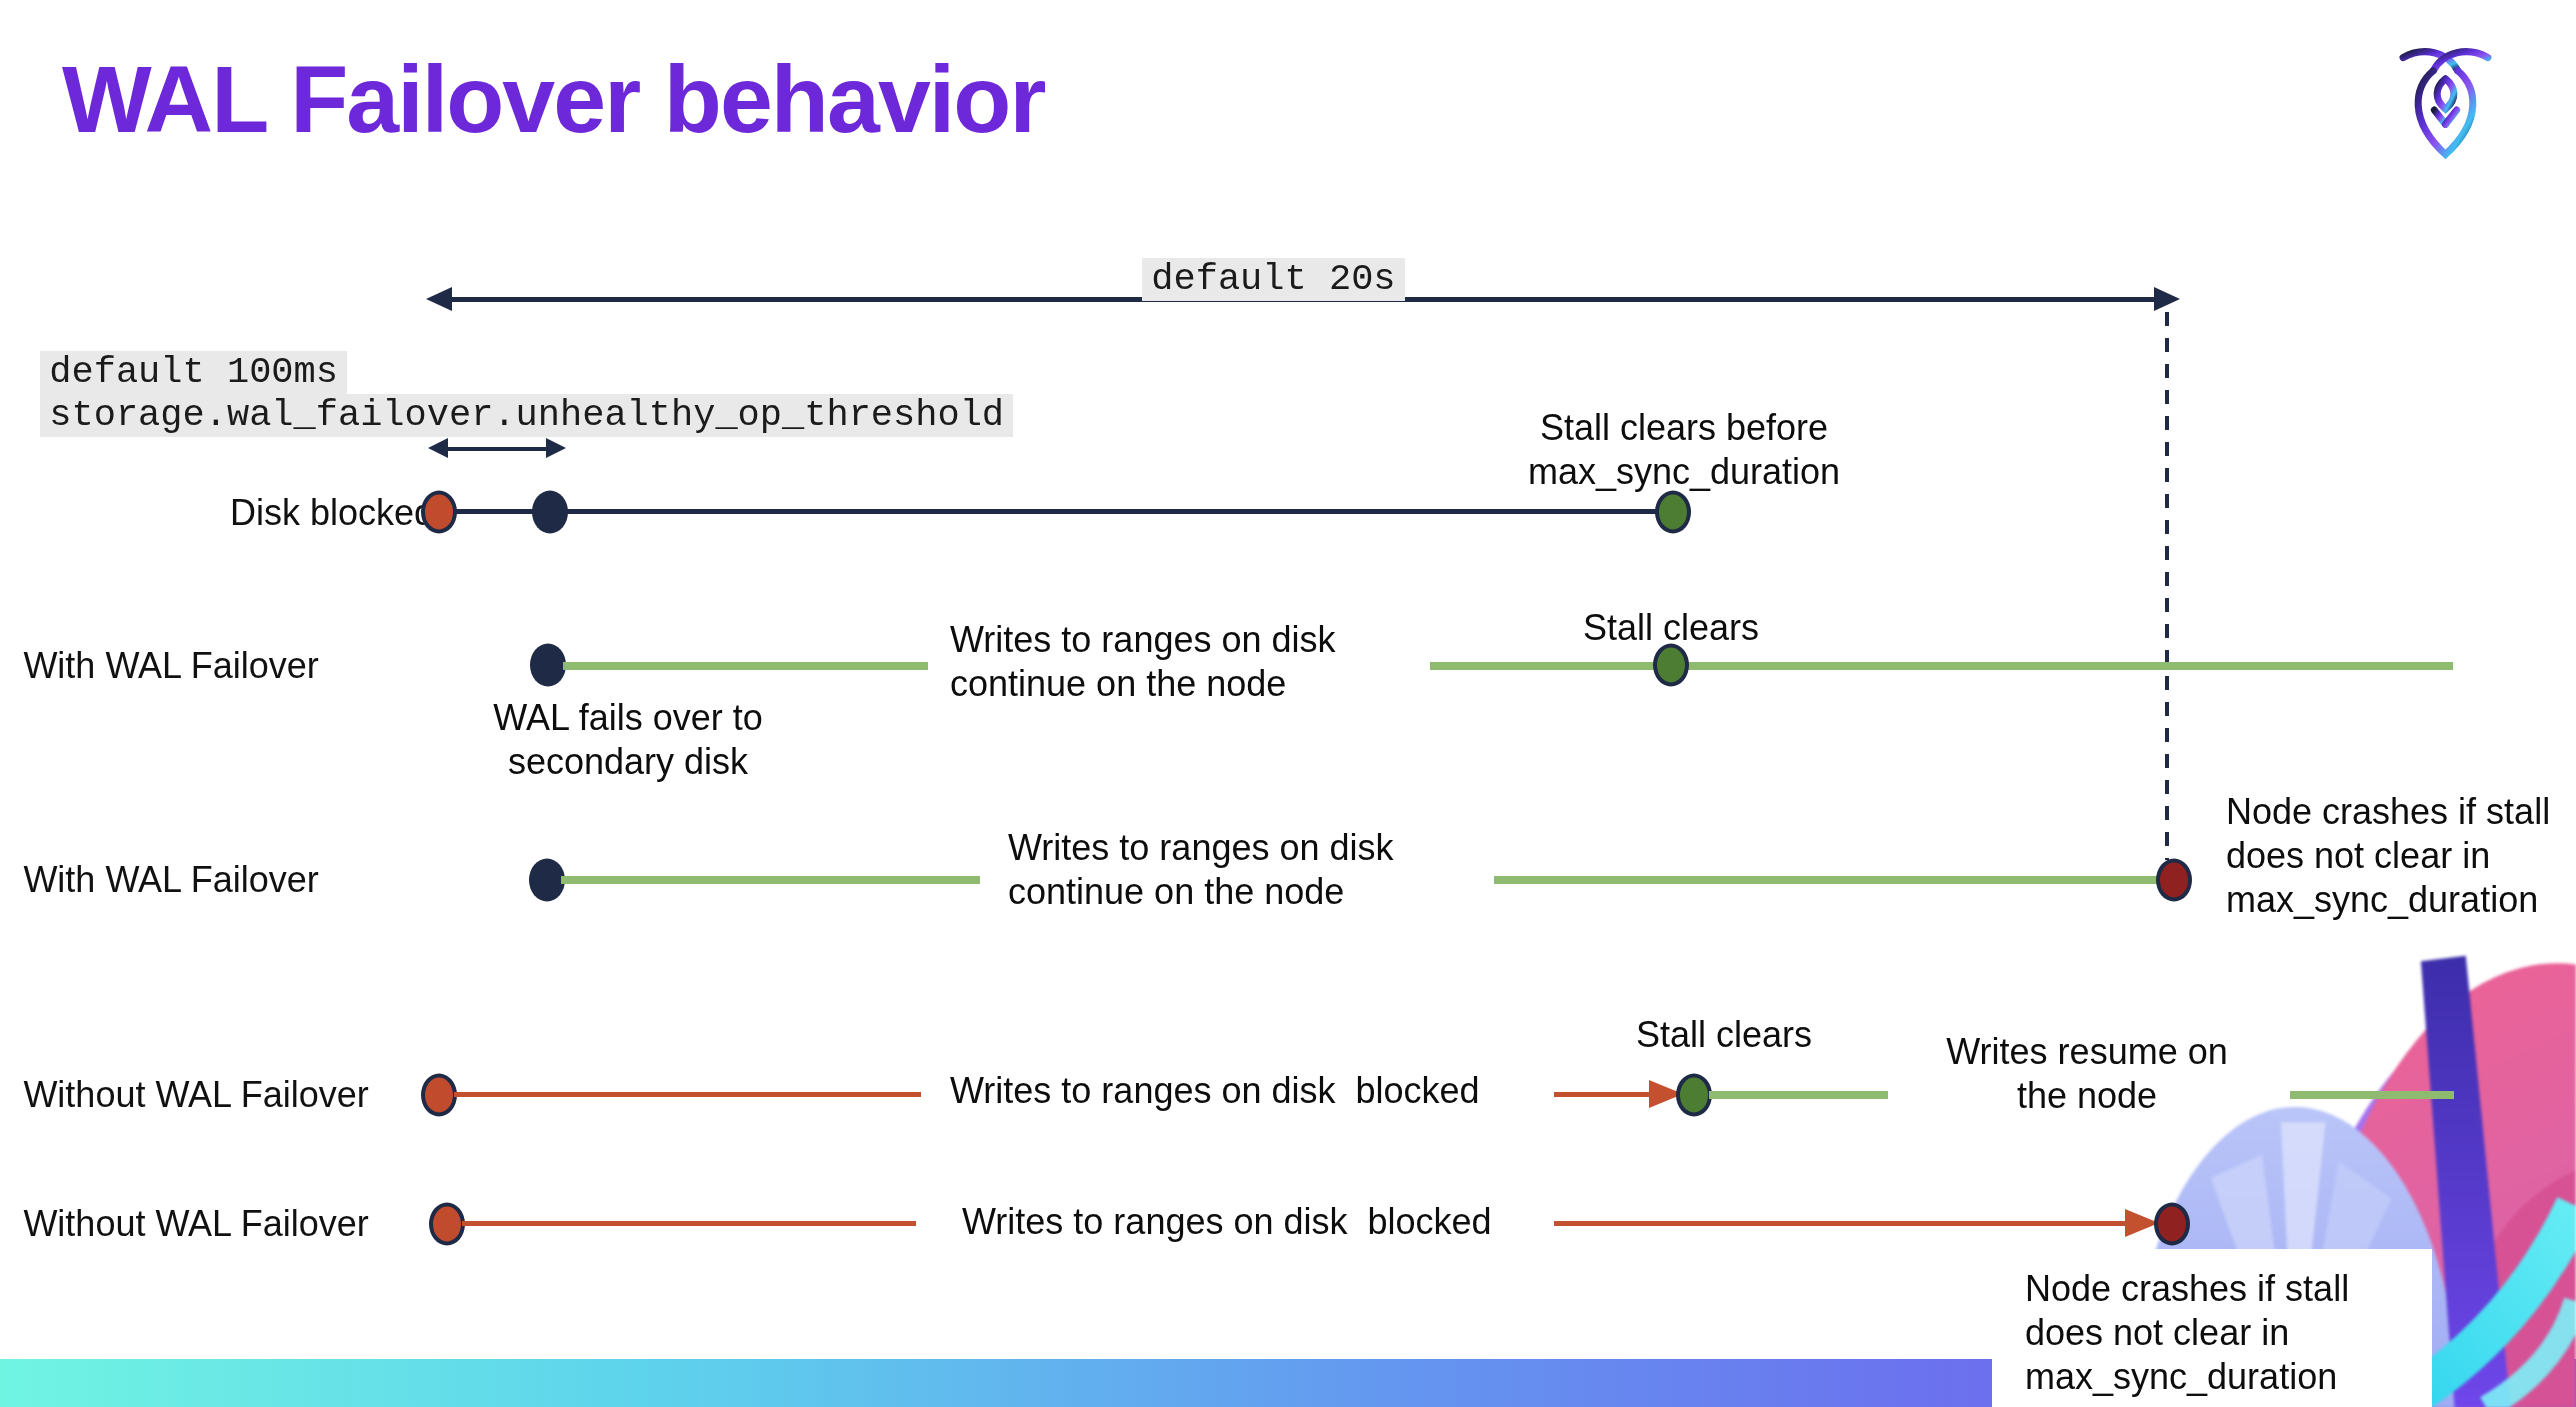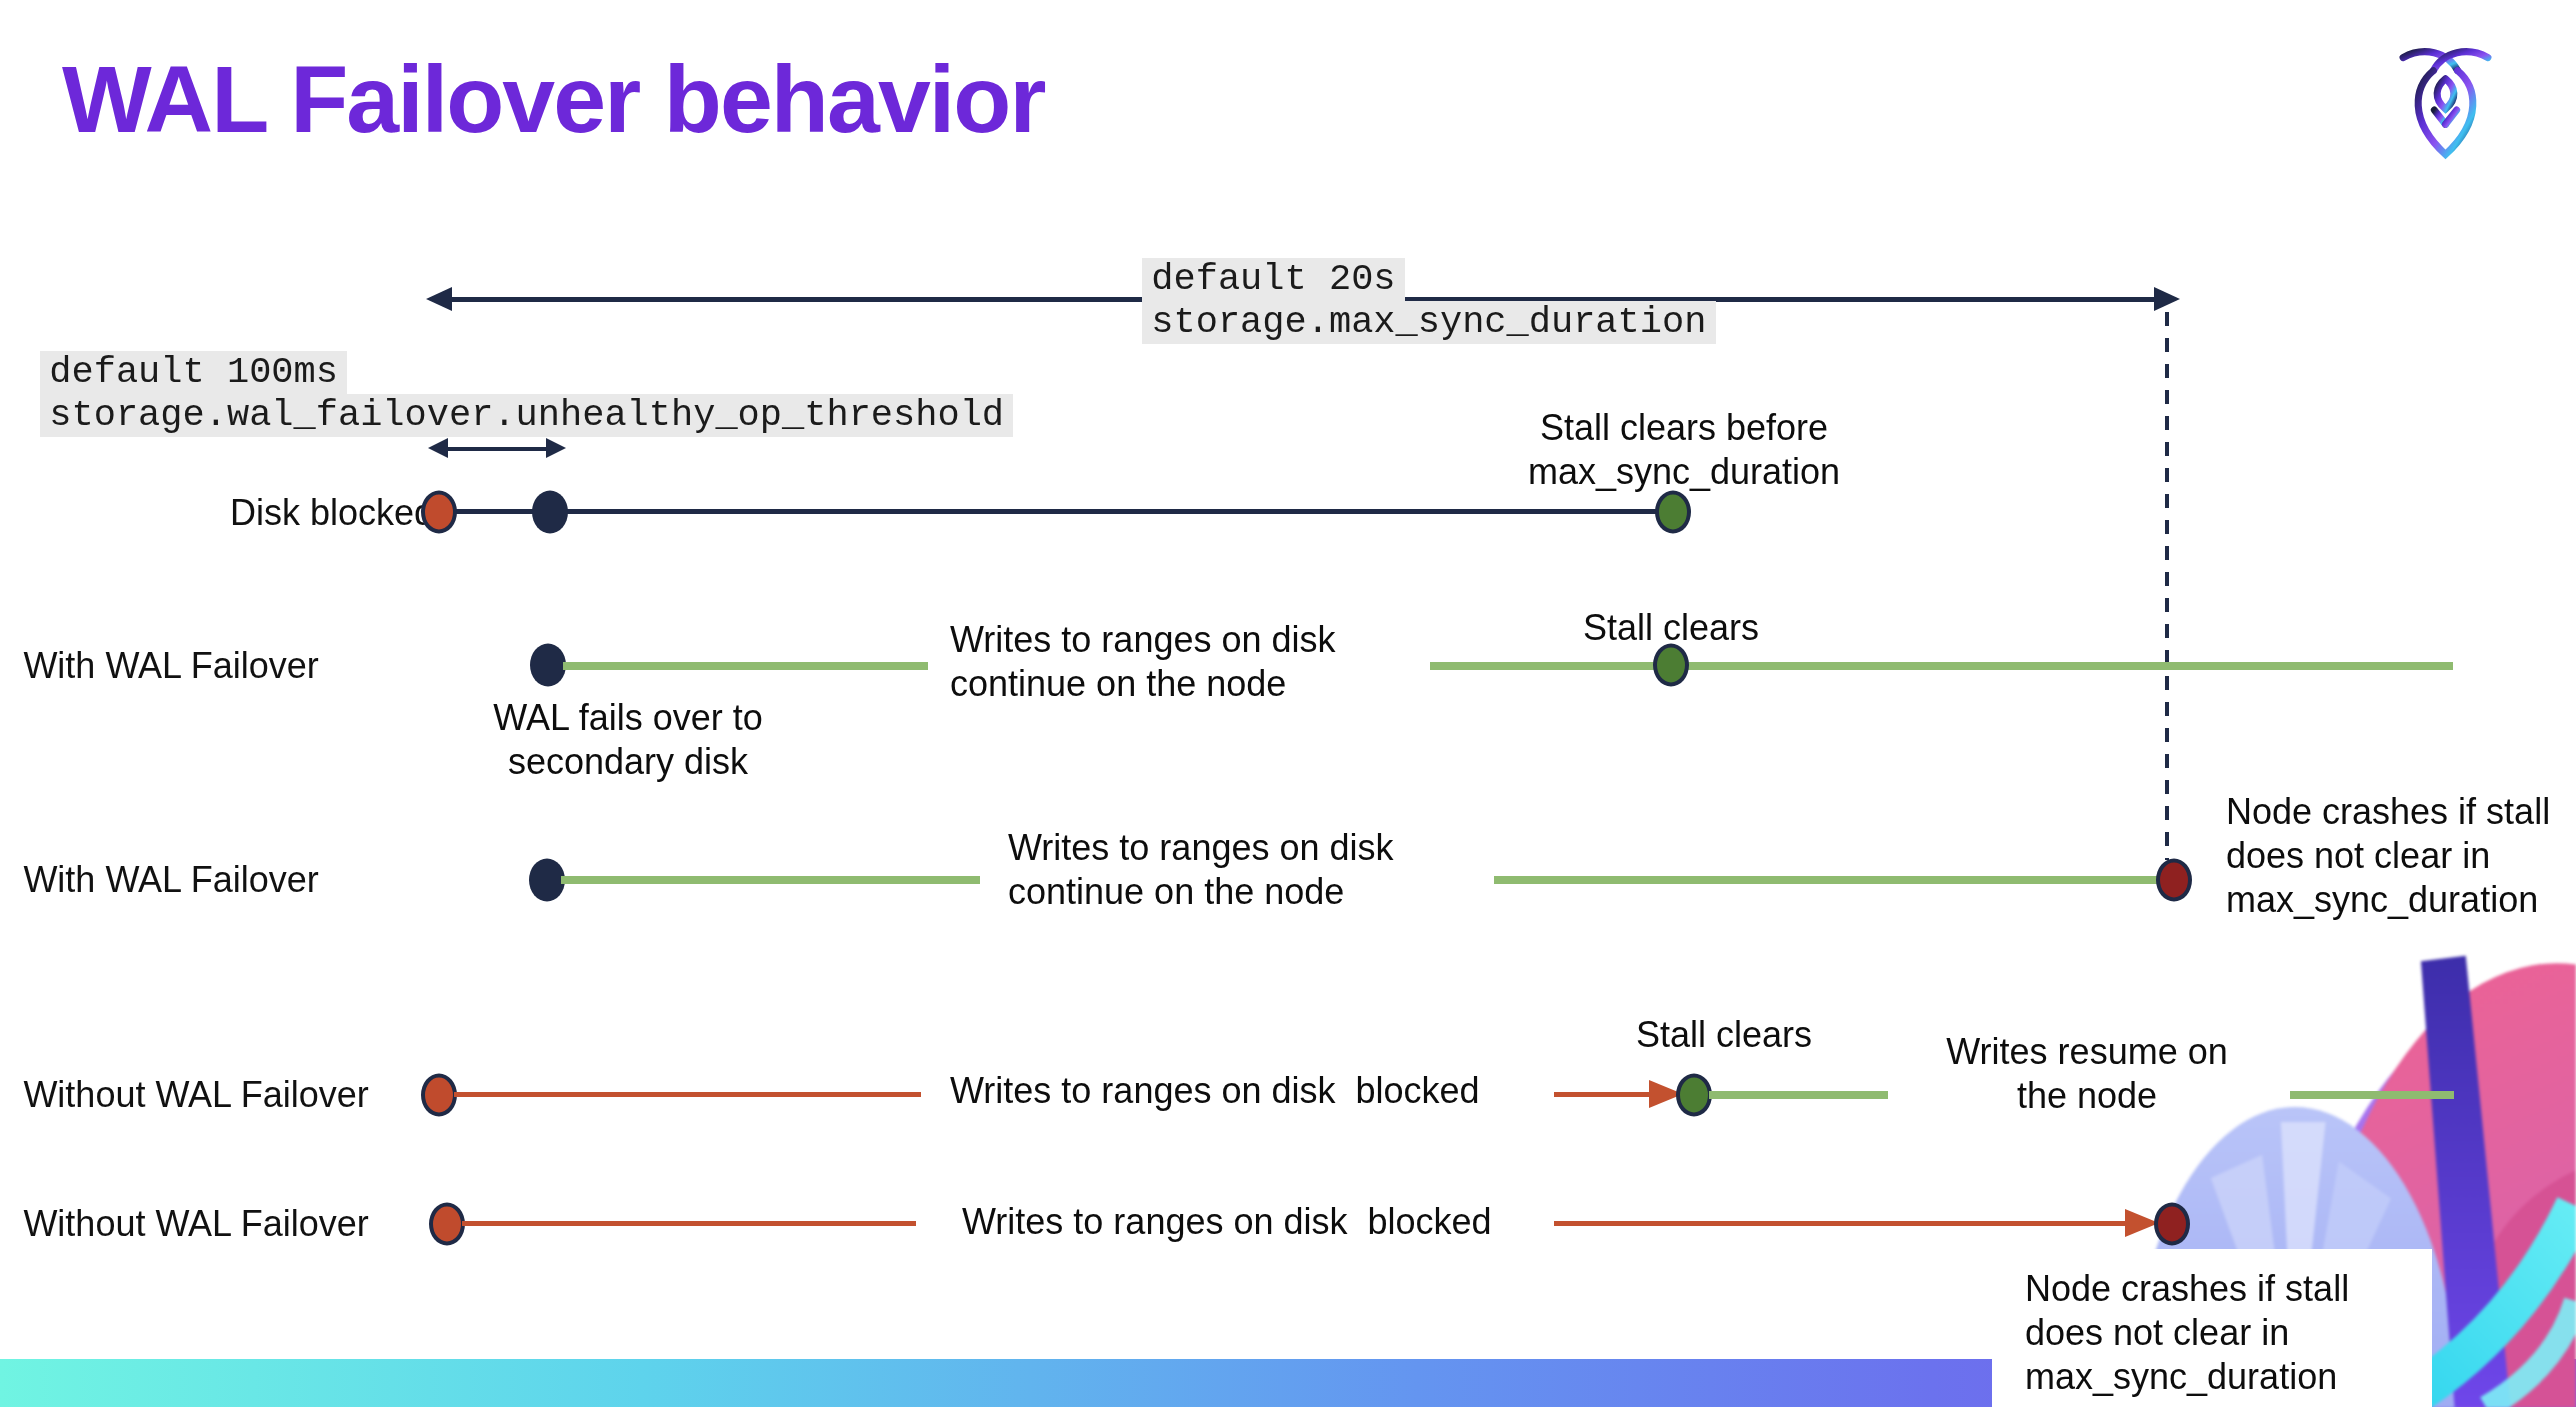--- a/index.html
+++ b/index.html
@@ -126,21 +126,20 @@
         <path d="M 50 80 L 39 66"></path>
         <path d="M 50 80 L 61 66"></path>
       </g>
     </svg>
   </div>
 
   <div class="hline navy" style="left:449px;top:297px;width:1709px;height:4.7px;"></div>
   <div class="tri navy-left" style="left:426px;top:287px;"></div>
   <div class="tri navy-right" style="left:2154px;top:287px;"></div>
   <div class="mono-tag" style="left:1142px;top:258px;">default 20s</div>
-  <div class="mono-tag" style="left:1142px;top:301px;">storage.max_sync_duration</div>
 
   <div class="mono-tag" style="left:40px;top:351px;">default 100ms</div>
   <div class="mono-tag" style="left:40px;top:394px;text-align:right;">storage.wal_failover.unhealthy_op_threshold</div>
   <div class="hline navy" style="left:445px;top:447px;width:103px;height:3.7px;"></div>
   <div class="tri navy-left small" style="left:428px;top:438px;"></div>
   <div class="tri navy-right small" style="left:546px;top:438px;"></div>
 
   <div class="dashed-v" style="left:2165px;top:312px;height:548px;"></div>
 
   <div class="row-label" style="left:230px;top:491px;">Disk blocked</div>

